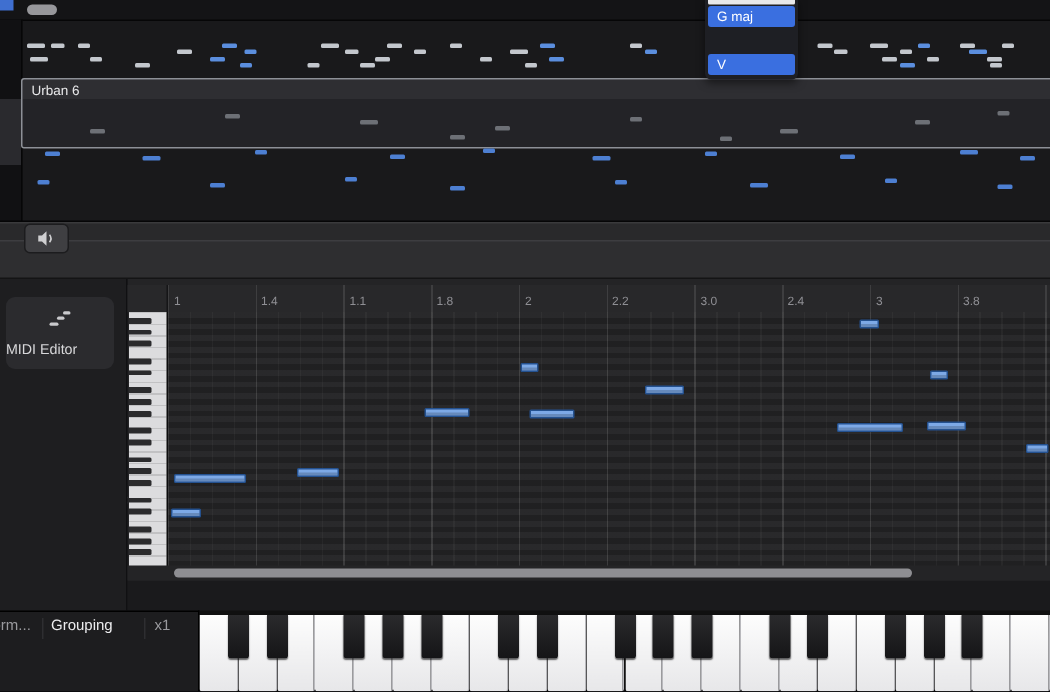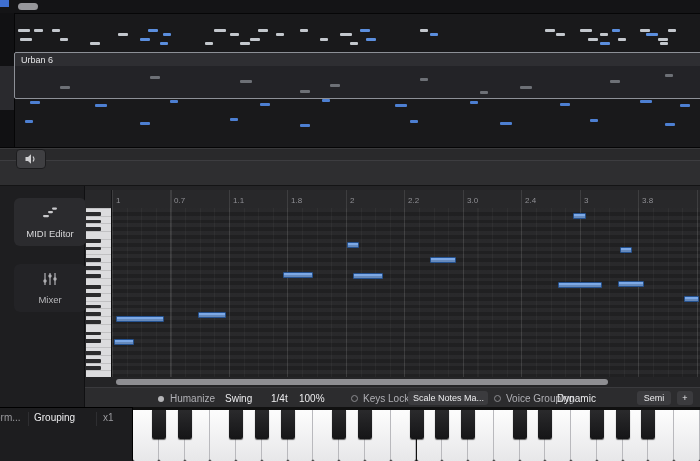--- a/index.html
+++ b/index.html
@@ -39,21 +39,21 @@
   .tb-value{font-size:10px;color:#ececee;top:167px;}
   .tb-sep{position:absolute;top:164px;width:1px;height:18px;background:#1d1d1f;}
   .tool{position:absolute;top:166px;width:16px;height:14px;display:flex;align-items:center;justify-content:center;}
   .vel-track-on{left:404px;top:172px;width:24px;height:2px;background:#4a86e8;border-radius:1px;}
   .vel-track-off{left:436px;top:172px;width:16px;height:2px;background:#6a6a6e;border-radius:1px;}
   .vel-knob{left:425px;top:168px;width:8px;height:8px;border:1.5px solid #e8e8ea;border-radius:50%;background:#2e2e30;}
 
   
   .main-bg{left:85px;top:186px;width:615px;height:201px;background:#242426;}
   .sidebar{left:0;top:186px;width:85px;height:221px;background:#1e1e20;border-right:1px solid #101012;box-sizing:border-box;}
-  .side-tile{position:absolute;left:14px;width:72px;height:48px;border-radius:6px;text-align:center;}
+  .side-tile{position:absolute;left:4px;width:72px;height:48px;border-radius:6px;text-align:left;}
   .tile-active{background:#2b2b2e;}
   .tile-idle{background:#232326;}
   .tile-label{position:absolute;left:0;right:0;bottom:7px;font-size:9.5px;}
   .tile-icon{position:absolute;left:0;right:0;top:8px;display:flex;justify-content:center;}
   .ruler{left:112px;top:190px;width:588px;height:18px;background:#28282a;overflow:hidden;
          background-image:repeating-linear-gradient(to right,rgba(255,255,255,0.10) 0 1px,transparent 1px 58.5px);}
   .ruler-corner{left:85px;top:190px;width:27px;height:18px;background:#28282a;border-right:1px solid #151517;box-sizing:border-box;}
   .ruler-lab{position:absolute;bottom:3px;font-size:8px;color:#8f8f94;}
   .keys{left:86px;top:208px;width:26px;height:170px;background:#dcdcde;overflow:hidden;border-right:1px solid #0c0c0d;box-sizing:border-box;
         background-image:repeating-linear-gradient(to bottom,rgba(0,0,0,0.12) 0 1px,transparent 1px 7.73px);}
@@ -171,20 +171,25 @@
         <div class="dash l" style="left: 140px; top: 122px; width: 10px;"></div>
         <div class="dash l" style="left: 230px; top: 118px; width: 8px;"></div>
         <div class="dash l" style="left: 300px; top: 124px; width: 10px;"></div>
         <div class="dash l" style="left: 410px; top: 120px; width: 8px;"></div>
         <div class="dash l" style="left: 500px; top: 122px; width: 12px;"></div>
         <div class="dash l" style="left: 590px; top: 119px; width: 8px;"></div>
         <div class="dash l" style="left: 665px; top: 123px; width: 10px;"></div>
         <div class="dash l" style="left: 680px; top: 104px; width: 10px;"></div>
       </div>
 
+    <div class="abs chord-panel">
+      <div class="chord-partial"></div>
+      <div class="chord-row" style="top:4px;">G maj</div>
+      <div class="chord-row" style="top:36px;">V</div>
+    </div>
     <div class="abs arr-bottom-line"></div>
   </section>
 
   <div class="abs divider"></div>
   <div class="abs speaker-btn">
     <span>
       <svg width="14" height="12" viewBox="0 0 14 12">
         <path d="M1.5 4 H4 L7 1.2 V10.8 L4 8 H1.5 Z" fill="#cfcfd1"></path>
         <path d="M9 3.5 Q11 6 9 8.5" stroke="#cfcfd1" stroke-width="1.1" fill="none"></path>
       </svg>
@@ -246,37 +251,26 @@
     <div class="side-tile tile-active" style="top:12px;">
       <span class="tile-icon">
         <svg width="18" height="14" viewBox="0 0 18 14">
           <rect x="2" y="9" width="6" height="2.2" rx="1.1" fill="#c9c9cc"></rect>
           <rect x="7" y="5" width="5" height="2.2" rx="1.1" fill="#c9c9cc"></rect>
           <rect x="11" y="1.5" width="5" height="2.2" rx="1.1" fill="#c9c9cc"></rect>
         </svg>
       </span>
       <span class="tile-label" style="color:#d8d8da;">MIDI Editor</span>
     </div>
-    <div class="side-tile tile-idle" style="top:78px;">
-      <span class="tile-icon">
-        <svg width="16" height="14" viewBox="0 0 16 14">
-          <path d="M3 1 V13 M8 1 V13 M13 1 V13" stroke="#b0b0b4" stroke-width="1.2"></path>
-          <circle cx="3" cy="9" r="1.7" fill="#b0b0b4"></circle>
-            <circle cx="8" cy="4" r="1.7" fill="#b0b0b4"></circle>
-            <circle cx="13" cy="7" r="1.7" fill="#b0b0b4"></circle>
-        </svg>
-      </span>
-      <span class="tile-label" style="color:#b9b9bc;">Mixer</span>
-    </div>
   </div>
 
   <div class="abs ruler-corner"></div>
   <div class="abs ruler">
       <span class="ruler-lab" style="left: 4px;">1</span>
-      <span class="ruler-lab" style="left: 62px;">0.7</span>
+      <span class="ruler-lab" style="left: 62px;">1.4</span>
       <span class="ruler-lab" style="left: 121px;">1.1</span>
       <span class="ruler-lab" style="left: 179px;">1.8</span>
       <span class="ruler-lab" style="left: 238px;">2</span>
       <span class="ruler-lab" style="left: 296px;">2.2</span>
       <span class="ruler-lab" style="left: 355px;">3.0</span>
       <span class="ruler-lab" style="left: 413px;">2.4</span>
       <span class="ruler-lab" style="left: 472px;">3</span>
       <span class="ruler-lab" style="left: 530px;">3.8</span>
     </div>
   <div class="abs keys">
@@ -311,38 +305,20 @@
       <div class="note" style="left: 572px; top: 88px; width: 15px;"></div>
       <div class="note" style="left: 4px; top: 108px; width: 48px;"></div>
       <div class="note" style="left: 86px; top: 104px; width: 28px;"></div>
       <div class="note" style="left: 2px; top: 131px; width: 20px;"></div>
     </div>
 
   <div class="abs hscroll">
     <div class="hthumb"></div>
   </div>
 
-  <div class="abs bottombar">
-    <div class="bb-dot"></div>
-    <span class="bb-gray" style="left:85px;">Humanize</span>
-    <span class="bb-white" style="left:140px;">Swing</span>
-    <span class="bb-white" style="left:186px;">1/4t</span>
-    <span class="bb-white" style="left:214px;">100%</span>
-
-    <div class="bb-radio" style="left:266px;"></div>
-    <span class="bb-gray" style="left:278px;">Keys Lock</span>
-    <div class="bb-box" style="left:323px;width:80px;">Scale Notes Ma...</div>
-
-    <div class="bb-radio" style="left:409px;"></div>
-    <span class="bb-gray" style="left:421px;">Voice Grouping</span>
-    <span class="bb-white" style="left:472px;">Dynamic</span>
-
-    <div class="bb-box" style="left:552px;width:34px;text-align:center;">Semi</div>
-    <div class="bb-box" style="left:592px;width:16px;text-align:center;">+</div>
-  </div>
 
   <div class="abs preset">
     <span class="pr-gray" style="left:-5px;">orm...</span>
     <div class="sep" style="left:28px;"></div>
     <span class="pr-white" style="left:34px;">Grouping</span>
     <div class="sep" style="left:96px;"></div>
     <span class="pr-gray" style="left:103px;">x1</span>
   </div>
 
   <div class="abs keyboard">

